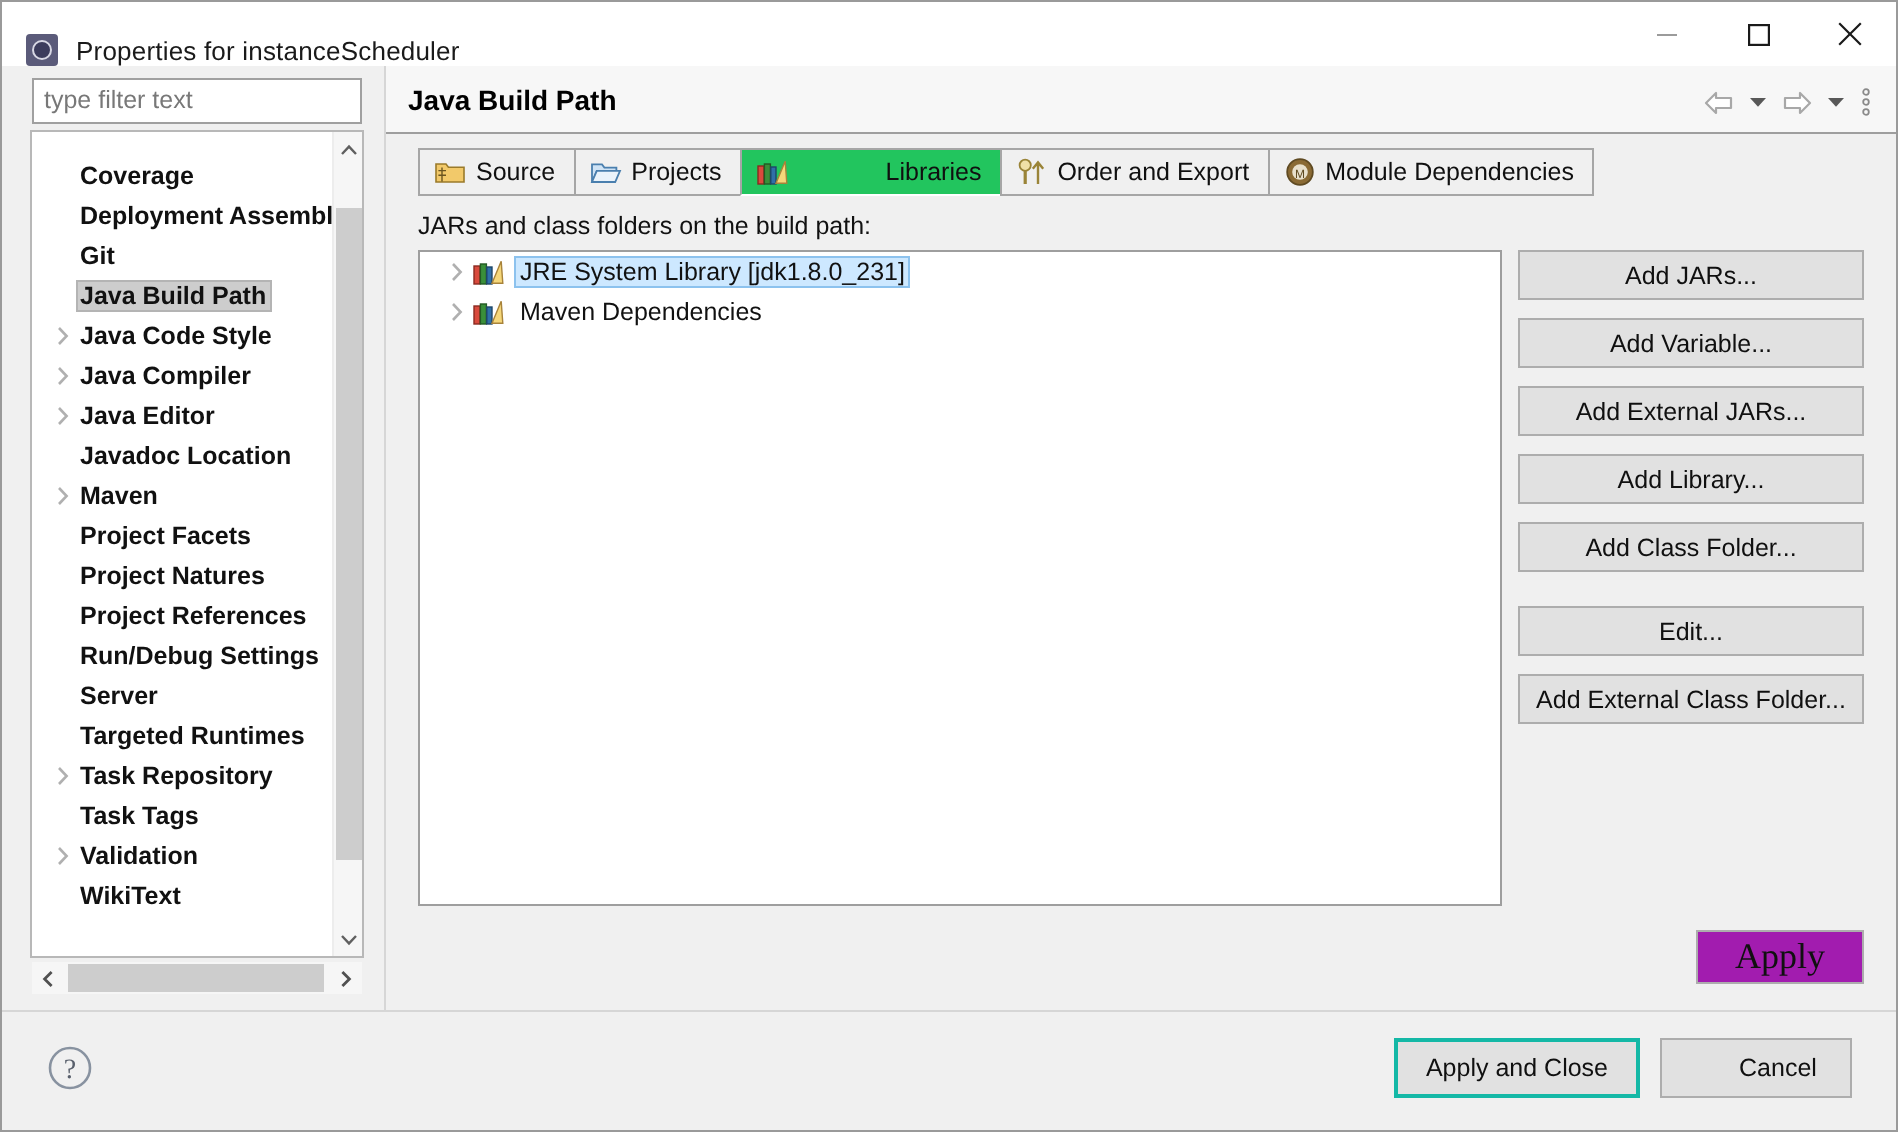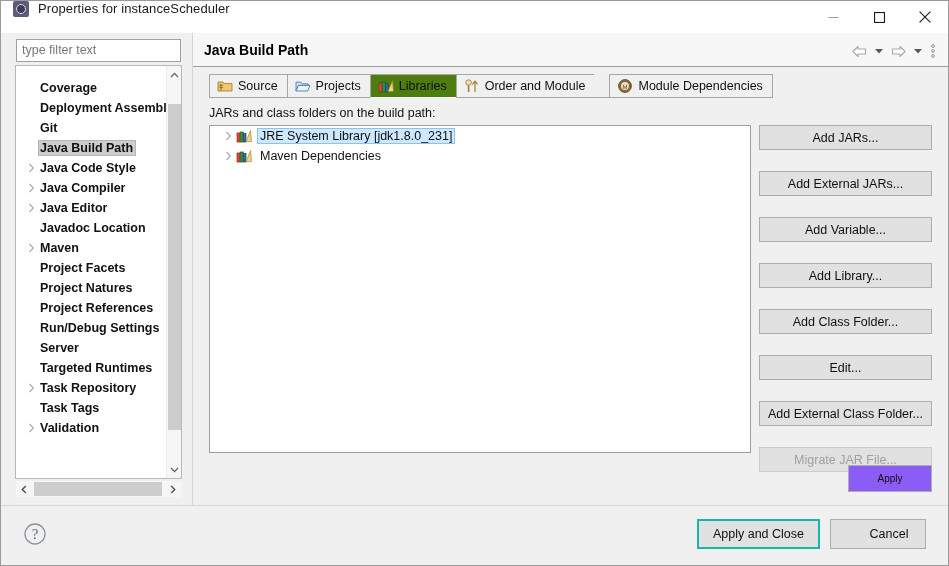--- a/index.html
+++ b/index.html
@@ -17,21 +17,21 @@
     width: 949px; height: 566px;
     background: #f0f0f0;
     border: 1px solid #9a9a9a;
   }
 
   
   .titlebar {
     position: absolute; left: 0; top: 0;
     width: 947px; height: 32px;
     background: #ffffff;
-    display: flex; align-items: flex-start;
+    display: flex; align-items: flex-end;
   }
   .title-icon {
     width: 16px; height: 16px;
     margin-left: 12px; margin-right: 9px;
     position: relative;
     flex: 0 0 auto;
   }
   .title-icon .gear-outer {
     position: absolute; left: 0; top: 0;
     width: 16px; height: 16px;
@@ -193,25 +193,25 @@
   .tab {
     height: 24px;
     display: flex; align-items: center;
     padding: 0 9px 0 7px;
     font-size: 12.5px; color: #101010;
     background: #f0f0f0;
     border: 1px solid #a6a6a6;
     border-right: none;
     white-space: nowrap;
   }
-  .tab:last-child { border-right: 1px solid #a6a6a6; margin-left: 15px; }
+  .tab:last-child { border-right: 1px solid #a6a6a6; }
   .tab.active {
-    background: #4d7c0f;
+    background: #22c55e;
     border-bottom-color: #ffffff;
-    position: relative; z-index: 3;
+    position: relative; z-index: 3; gap: 44px;
   }
   .tab-icon {
     width: 16px; height: 16px;
     margin-right: 5px;
     flex: 0 0 16px;
     position: relative;
   }
   .tab-underline {
     position: absolute; left: 16px; top: 30px;
     width: 531px; height: 1px;
@@ -259,34 +259,34 @@
   .btncol {
     position: absolute; left: 566px; top: 58px;
     width: 173px;
   }
   .btn {
     width: 173px; height: 25px;
     background: #e1e1e1;
     border: 1px solid #adadad;
     font-size: 12.5px; color: #101010;
     display: flex; align-items: center; justify-content: center;
-    margin-bottom: 21px;
+    margin-bottom: 9px;
     white-space: nowrap;
     text-align: right;
   }
   .btn.disabled { color: #a0a0a0; border-color: #cccccc; background: #e1e1e1; }
   .btn.gap-before { margin-top: 17px; }
 
   .apply-btn {
     position: absolute; left: 655px; top: 398px;
     width: 84px; height: 27px;
-    background: #8b5cf6;
+    background: #a21caf;
     border: 1px solid #adadad;
-    font-size: 10px; color: #101010;
-    display: flex; align-items: center; justify-content: center;
+    font-size: 18px; color: #101010;
+    display: flex; align-items: center; justify-content: center; font-family: Liberation Serif, serif;
   }
 
   
   .footer-divider {
     position: absolute; left: 0; top: 504px;
     width: 947px; height: 1px;
     background: #d6d6d6;
   }
   .footer {
     position: absolute; left: 0; top: 505px;
@@ -439,20 +439,24 @@
           <span class="tree-arrow"></span>
           <span class="tree-label">Task Tags</span>
         </div>
         <div class="tree-row">
           <span class="tree-arrow">
             <svg width="7" height="10" viewBox="0 0 7 10">
               <polyline points="1.5,1 5.3,5 1.5,9" fill="none" stroke="#b0b0b0" stroke-width="1.3"></polyline>
             </svg>
           </span>
           <span class="tree-label">Validation</span>
+        </div>
+        <div class="tree-row">
+          <span class="tree-arrow"></span>
+          <span class="tree-label">WikiText</span>
         </div>
       </div>
   </div>
   <div class="sidebar-frame"></div>
 
   <div class="vscroll">
     <div class="arrow up">
       <svg width="9" height="6" viewBox="0 0 9 6" aria-hidden="true">
         <polyline points="1,5 4.5,1.3 8,5" fill="none" stroke="#606060" stroke-width="1.2"></polyline>
       </svg>
@@ -539,21 +543,21 @@
               <path d="M10 13.6 L14.6 2.6 L15.4 13.6 Z" fill="#f5d77a" stroke="#a8833a" stroke-width="0.7"></path>
             </svg></span>
           <span>Libraries</span>
         </div>
         <div class="tab">
           <span class="tab-icon"><svg width="16" height="16" viewBox="0 0 16 16">
               <circle cx="4.6" cy="4.6" r="2.8" fill="#f0e0a8" stroke="#9a8438" stroke-width="0.9"></circle>
               <path d="M4.6 7.2 L4.6 14" stroke="#9a8438" stroke-width="1.6" fill="none"></path>
               <path d="M11 14 L11 4 M8.4 6.4 L11 3.2 L13.6 6.4" fill="none" stroke="#9a8438" stroke-width="1.2"></path>
             </svg></span>
-          <span>Order and Module</span>
+          <span>Order and Export</span>
         </div>
         <div class="tab">
           <span class="tab-icon"><svg width="16" height="16" viewBox="0 0 16 16">
               <circle cx="8" cy="8" r="6.4" fill="#8a6a34" stroke="#5f4a22" stroke-width="0.9"></circle>
               <circle cx="8" cy="8" r="3.9" fill="#e8e0cc"></circle>
               <text x="8" y="11" text-anchor="middle" font-family="Liberation Sans, sans-serif" font-size="6" fill="#5f4a22">M</text>
             </svg></span>
           <span>Module Dependencies</span>
         </div>
       </div>
@@ -589,27 +593,26 @@
                 <rect x="7.4" y="5.5" width="2.6" height="8.5" fill="#2f6fa8" stroke="#1d4668" stroke-width="0.7"></rect>
                 <path d="M10 13.6 L14.6 2.6 L15.4 13.6 Z" fill="#f5d77a" stroke="#a8833a" stroke-width="0.7"></path>
               </svg></span>
             <span class="lib-label">Maven Dependencies</span>
           </div>
         </div>
     </div>
 
     <div class="btncol" id="btncol">
         <div class="btn">Add JARs...</div>
+        <div class="btn">Add Variable...</div>
         <div class="btn">Add External JARs...</div>
-        <div class="btn">Add Variable...</div>
         <div class="btn">Add Library...</div>
         <div class="btn">Add Class Folder...</div>
         <div class="btn gap-before">Edit...</div>
         <div class="btn">Add External Class Folder...</div>
-        <div class="btn disabled gap-before">Migrate JAR File...</div>
       </div>
 
     <div class="apply-btn">Apply</div>
   </div>
 
   <div class="footer-divider"></div>
   <div class="footer">
     <div class="help-icon">
       <svg width="24" height="24" viewBox="0 0 24 24" aria-hidden="true">
         <circle cx="12" cy="12" r="10" fill="none" stroke="#8892a0" stroke-width="1.3"></circle>

